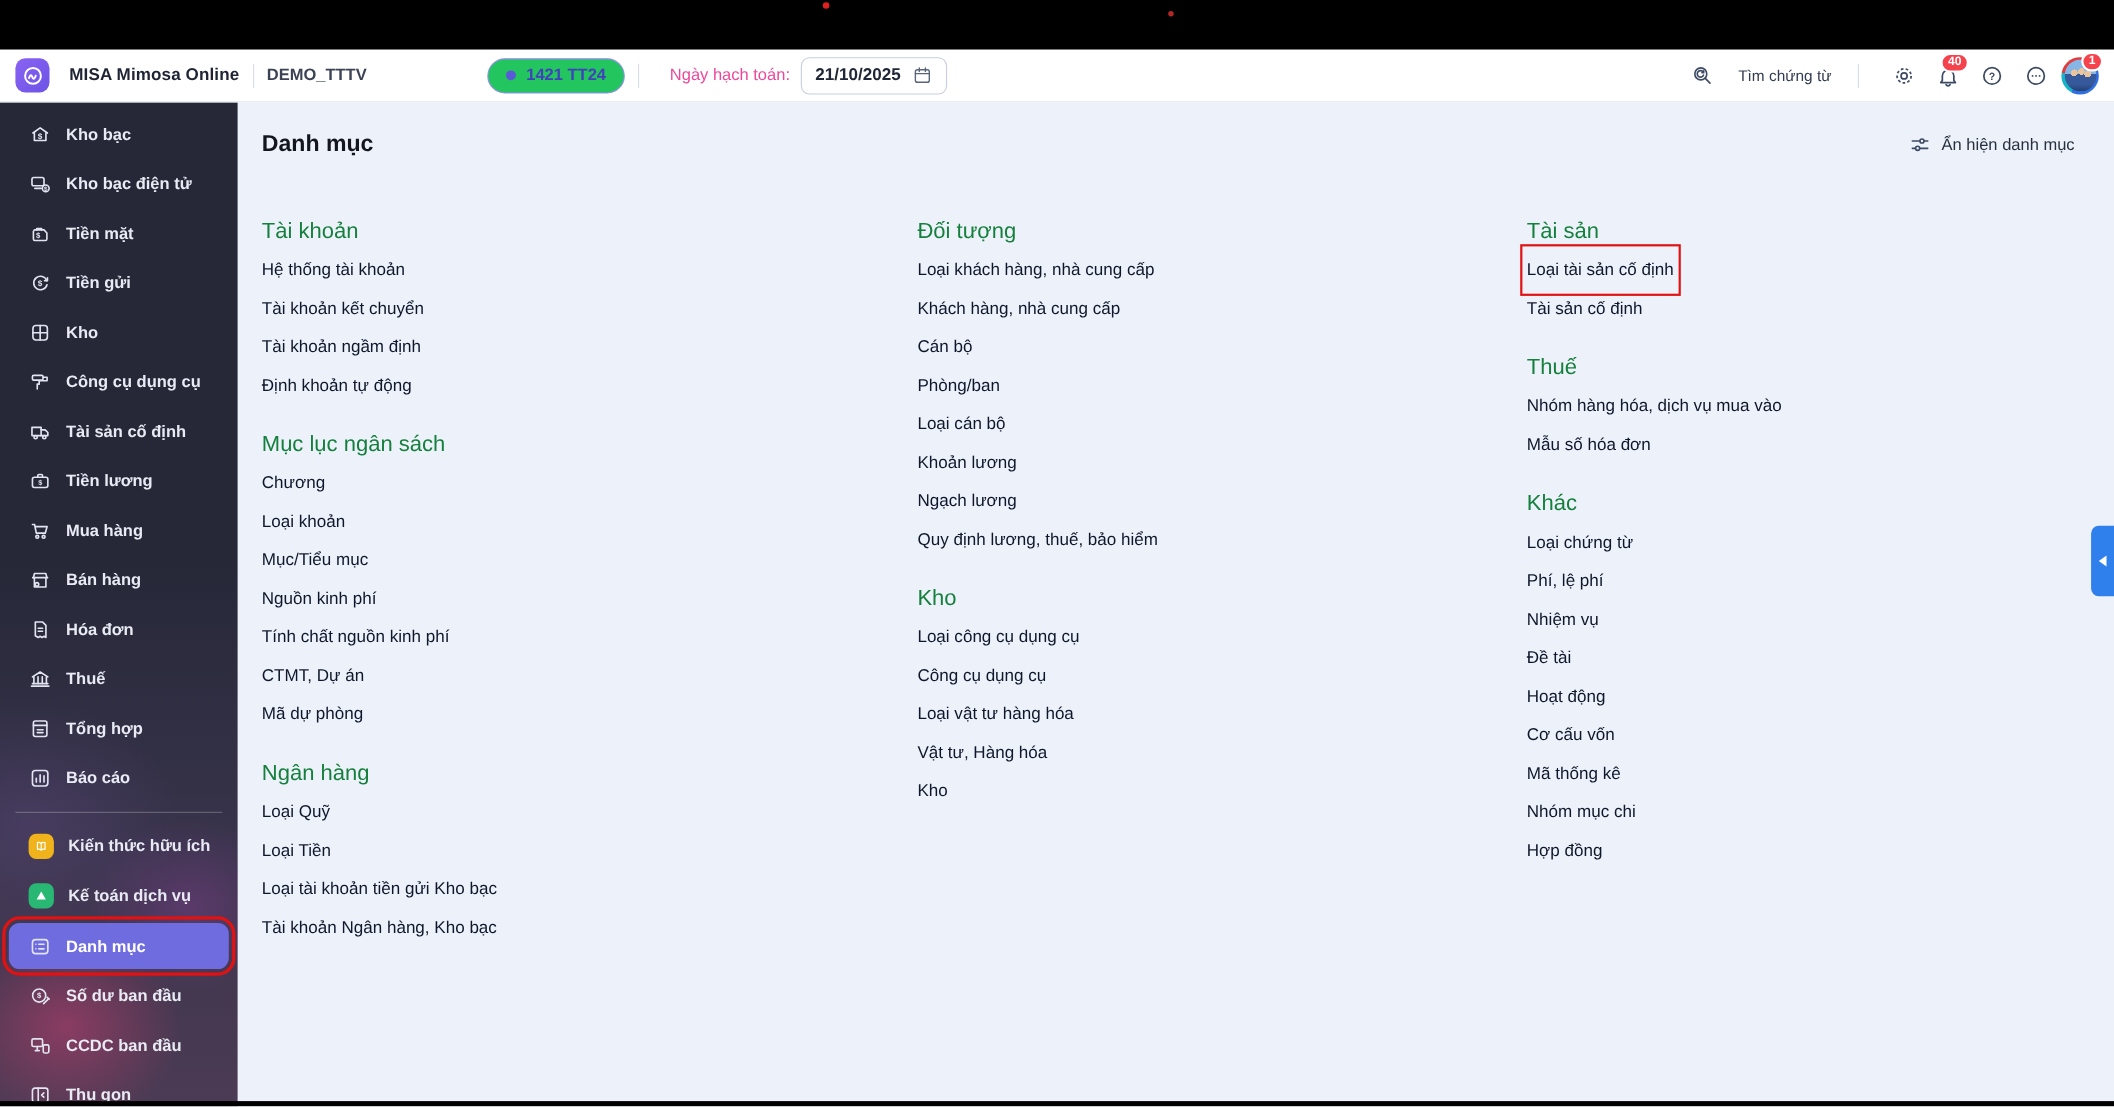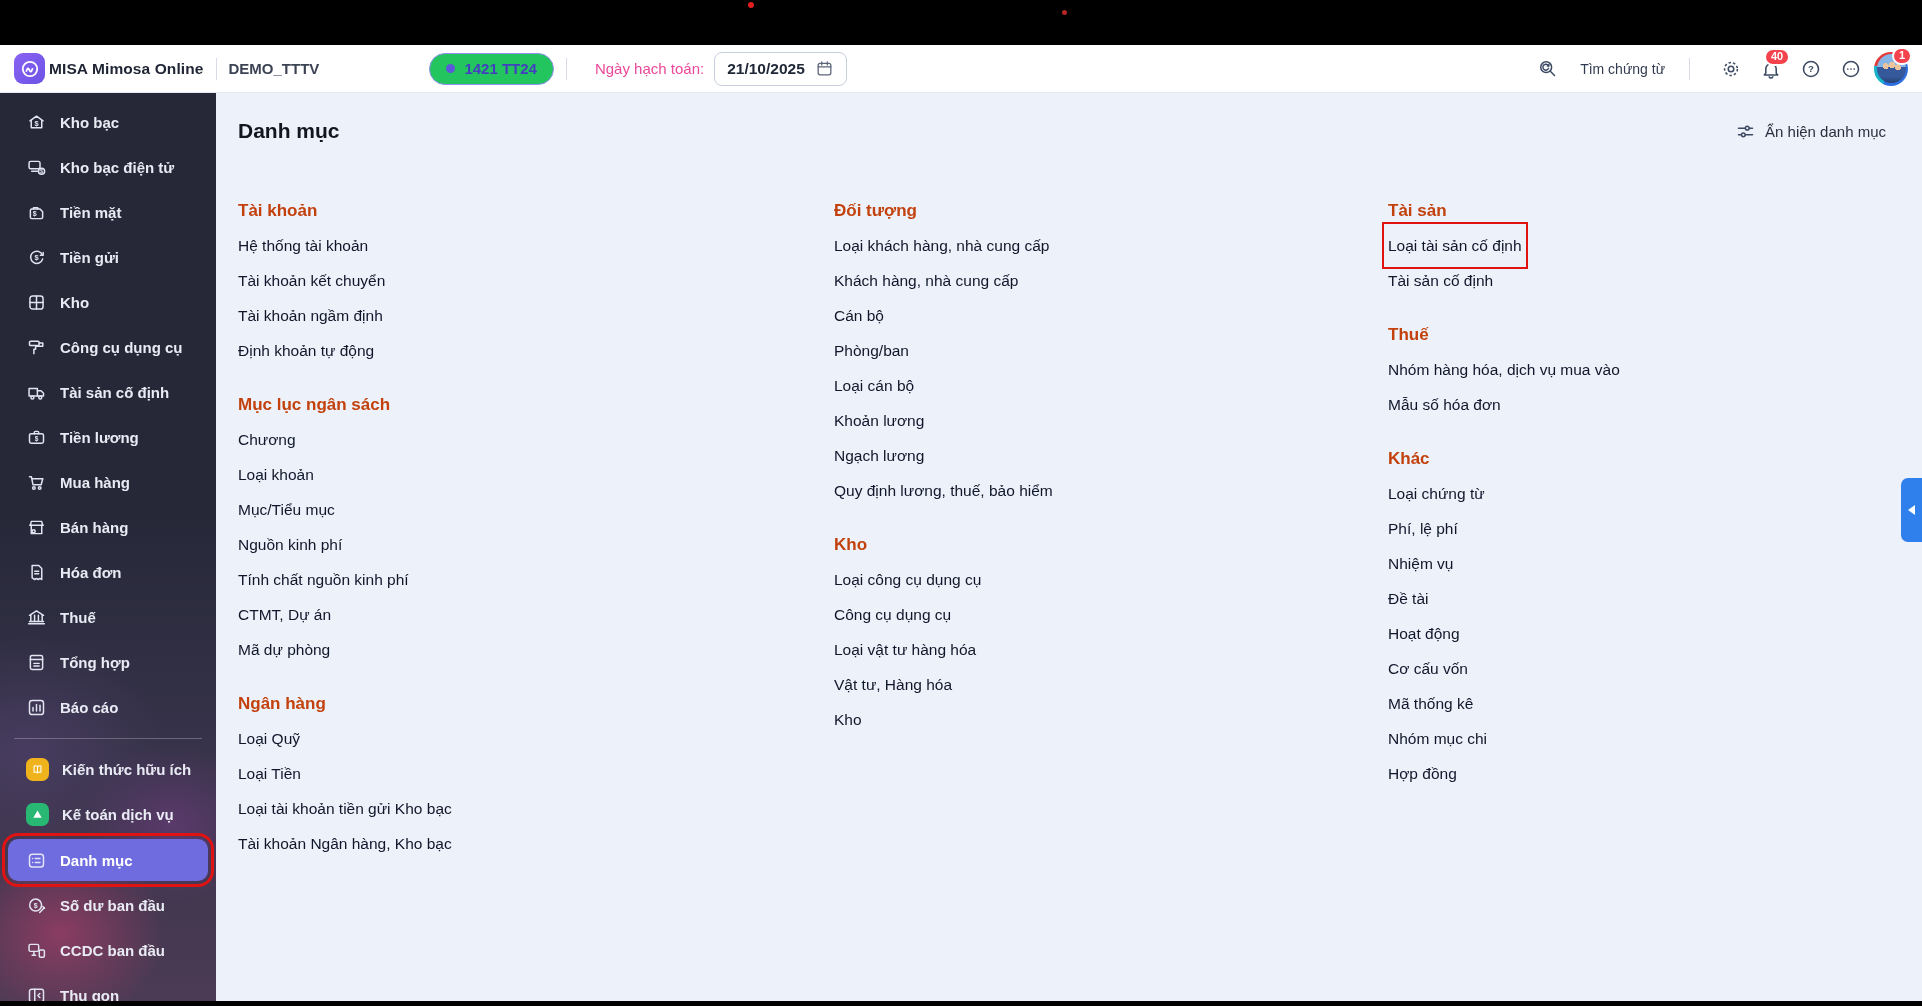--- a/index.html
+++ b/index.html
@@ -9,21 +9,21 @@
   
   .topstrip { position:absolute; top:0; left:0; width:100%; height:45px; background:#000; z-index:50; }
   .rec-dot { position:absolute; border-radius:50%; background:#e01f1f; }
   .rec-dot.d1 { left:748px; top:2px; width:6px; height:6px; }
   .rec-dot.d2 { left:1062px; top:10px; width:5px; height:5px; background:#b32727; }
 
   
   .header { position:absolute; top:45px; left:0; width:100%; height:48px; background:#fff; display:flex; align-items:center; padding:0 14px 0 14px; z-index:40; border-bottom:1px solid #e7eaf2; }
   .logo-chip { width:31px; height:31px; border-radius:9px; background:linear-gradient(135deg,#8a63f2,#6c53e6); display:flex; align-items:center; justify-content:center; flex:0 0 auto; }
   .logo-chip svg { width:24px; height:24px; }
-  .app-title { margin-left:4px; font-size:15.5px; font-weight:700; color:#1e2433; letter-spacing:.1px; }
+  .app-title { margin-left:18px; font-size:15.5px; font-weight:700; color:#1e2433; letter-spacing:.1px; }
   .vdiv { width:1px; height:22px; background:#d7dce8; margin:0 12px; }
   .workspace { font-size:15px; font-weight:700; color:#3c4354; }
   .pill { margin-left:110px; display:flex; align-items:center; gap:9px; height:32px; padding:0 16px; border-radius:16px; border:1.5px solid #9390ef; background:#22c55e; }
   .pill-dot { width:9px; height:9px; border-radius:50%; background:#5b58d9; }
   .pill-label { font-size:15px; font-weight:700; color:#4340bf; }
   .date-label { font-size:15px; color:#ec4899; margin:0 10px 0 16px; }
   .date-box { display:flex; align-items:center; gap:10px; height:34px; padding:0 12px; border:1px solid #c7cedd; border-radius:8px; background:#fff; color:#202838; font-size:15.5px; font-weight:600; }
   .date-box svg { width:19px; height:19px; color:#5a6579; }
   .h-right { margin-left:auto; display:flex; align-items:center; gap:6px; }
   .search-wrap { display:flex; align-items:center; gap:22px; color:#323c50; font-size:14px; cursor:pointer; padding:4px 6px;justify-content:flex-end; }
@@ -61,21 +61,21 @@
   
   .main { position:absolute; top:93px; left:216px; width:1706px; height:913px; padding:26px 36px 0 22px; }
   .title-row { display:flex; align-items:center; justify-content:space-between; }
   .page-title { font-size:21px; font-weight:700; color:#13161f; }
   .toggle { display:flex; align-items:center; gap:9px; color:#28303f; font-size:15px; cursor:pointer; }
   .toggle svg { width:21px; height:21px; color:#3d4a63; }
 
   .menu { display:flex; margin-top:50px; }
   .menu-col { flex:0 0 auto; }
   .menu-col.c1 { width:596px; } .menu-col.c2 { width:554px; } .menu-col.c3 { flex:1; }
-  .menu-heading { font-size:17px; font-weight:700; color:#c2410c; line-height:35px; margin-top:19px; }
+  .menu-heading { font-size:20px; font-weight:400; color:#15803d; line-height:35px; margin-top:19px; }
   .menu-section:first-child .menu-heading { margin-top:0; }
   .menu-link { display:table; font-size:15.5px; color:#0f172a; line-height:35px; text-decoration:none; cursor:pointer; }
   .menu-link.annotated { outline:2.5px solid #e01212; outline-offset:4px; }
 
   
   .edge-tab { position:absolute; right:0; top:478px; width:21px; height:64px; background:#2f80ed; border-radius:7px 0 0 7px; display:flex; align-items:center; justify-content:center; cursor:pointer; z-index:45; }
   .edge-tab .tri { width:0; height:0; border-top:5px solid transparent; border-bottom:5px solid transparent; border-right:7px solid #fff; }
 
   .bottomstrip { position:absolute; bottom:0; left:0; width:100%; height:5px; background:#000; z-index:60; }
   text { font-family:"Liberation Sans",sans-serif; }

